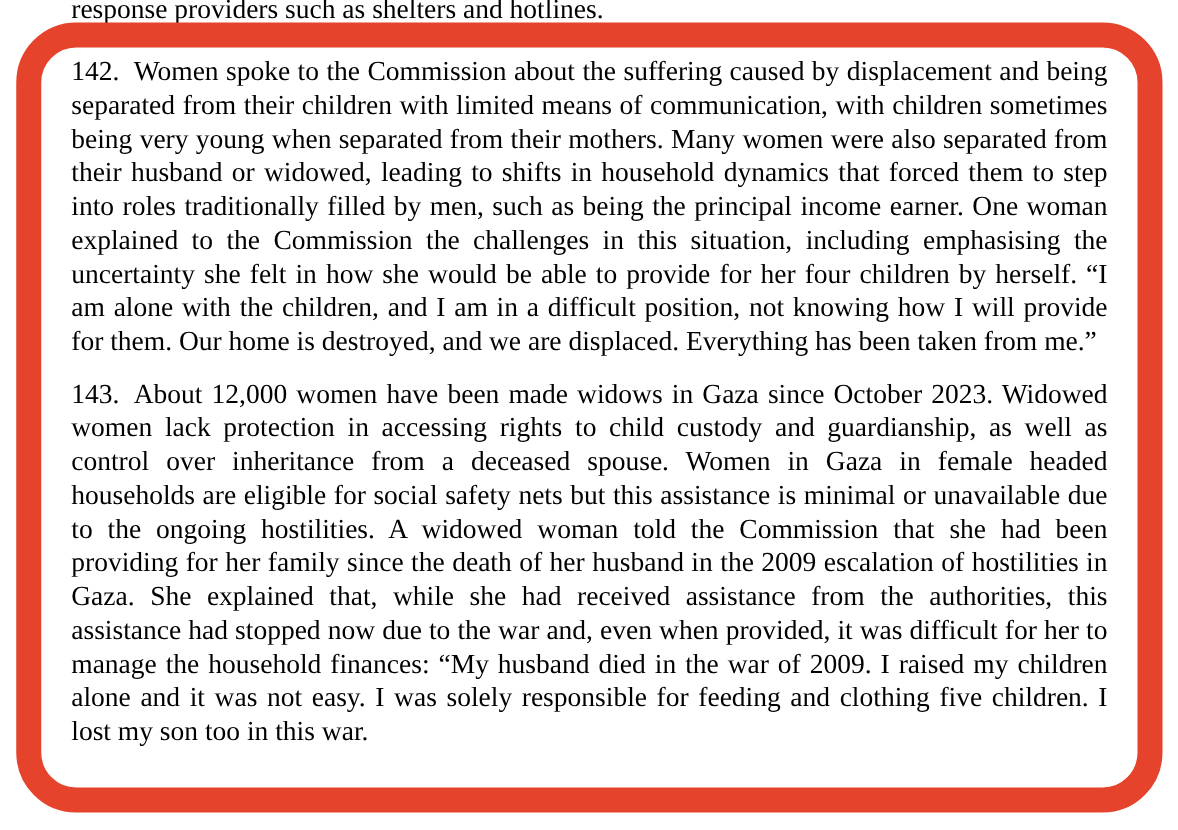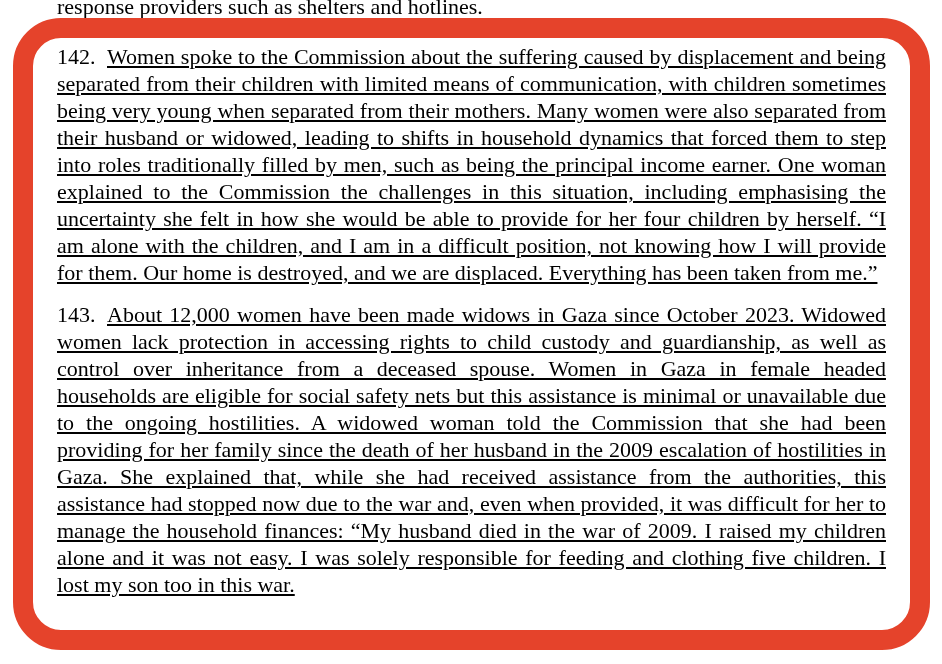--- a/index.html
+++ b/index.html
@@ -38,21 +38,20 @@
     border-radius: 48px;
     background: #ffffff;
     z-index: 2;
   }
   .box-content {
     box-sizing: border-box;
     width: 100%;
     height: 100%;
     padding: 5px 24px 0 24px;
     overflow: hidden;
-    text-decoration: underline;
   }
   .para {
     margin: 0 0 12px 0;
     font-size: 22px;
     line-height: 27px;
     text-align: justify;
     text-justify: inter-word;
   }
   .para:last-child {
     margin-bottom: 0;

